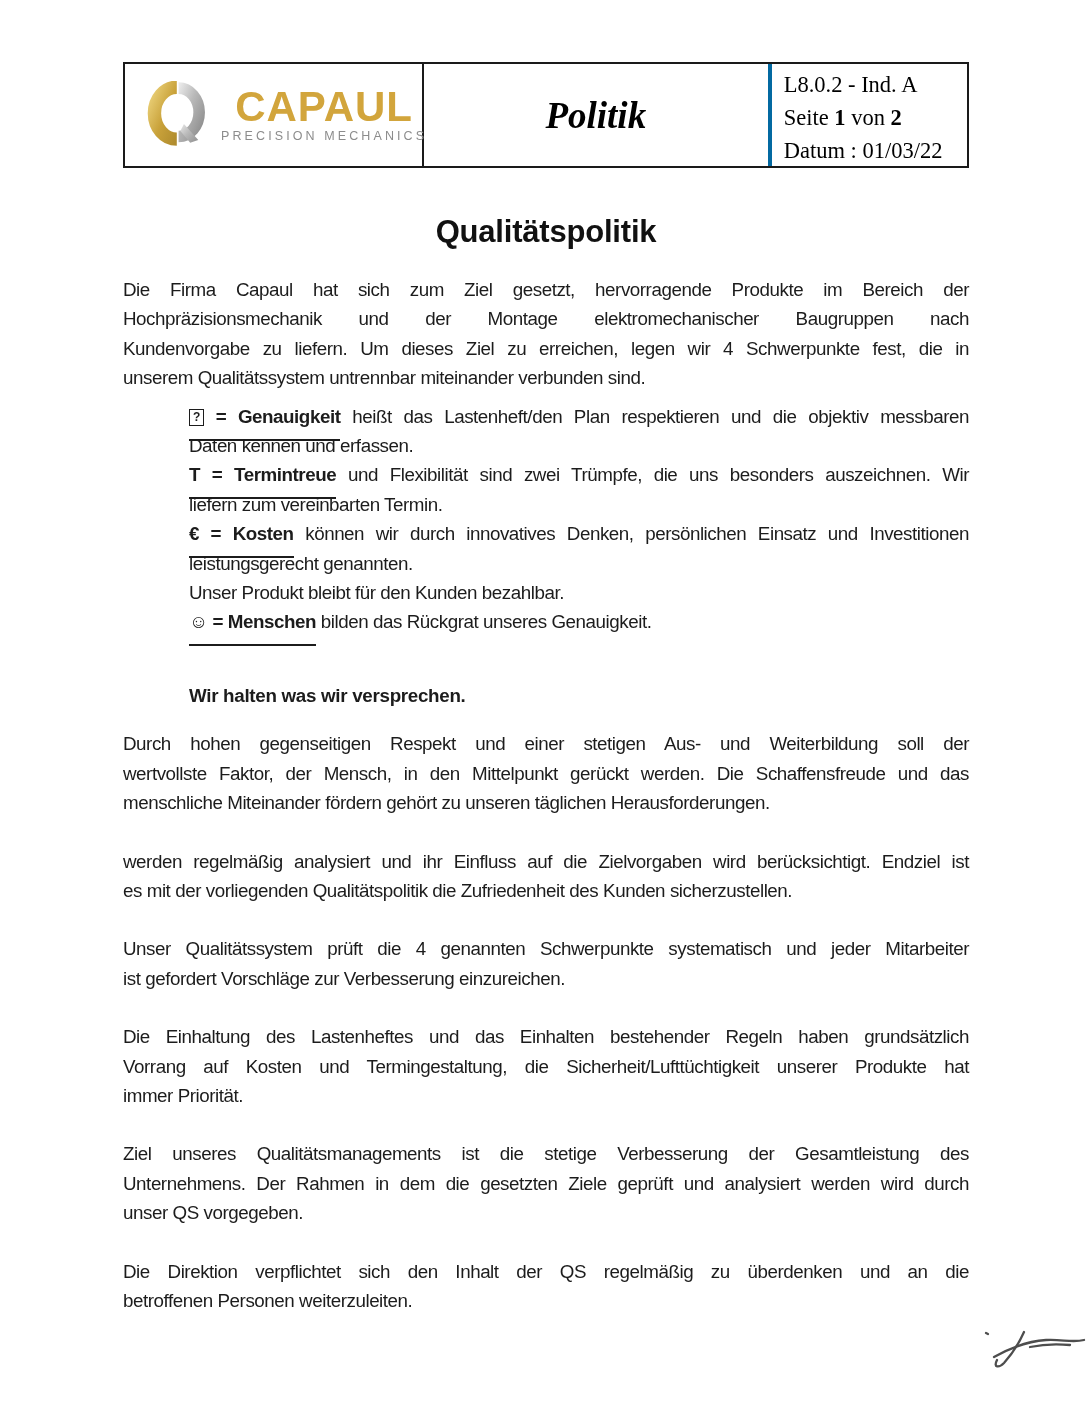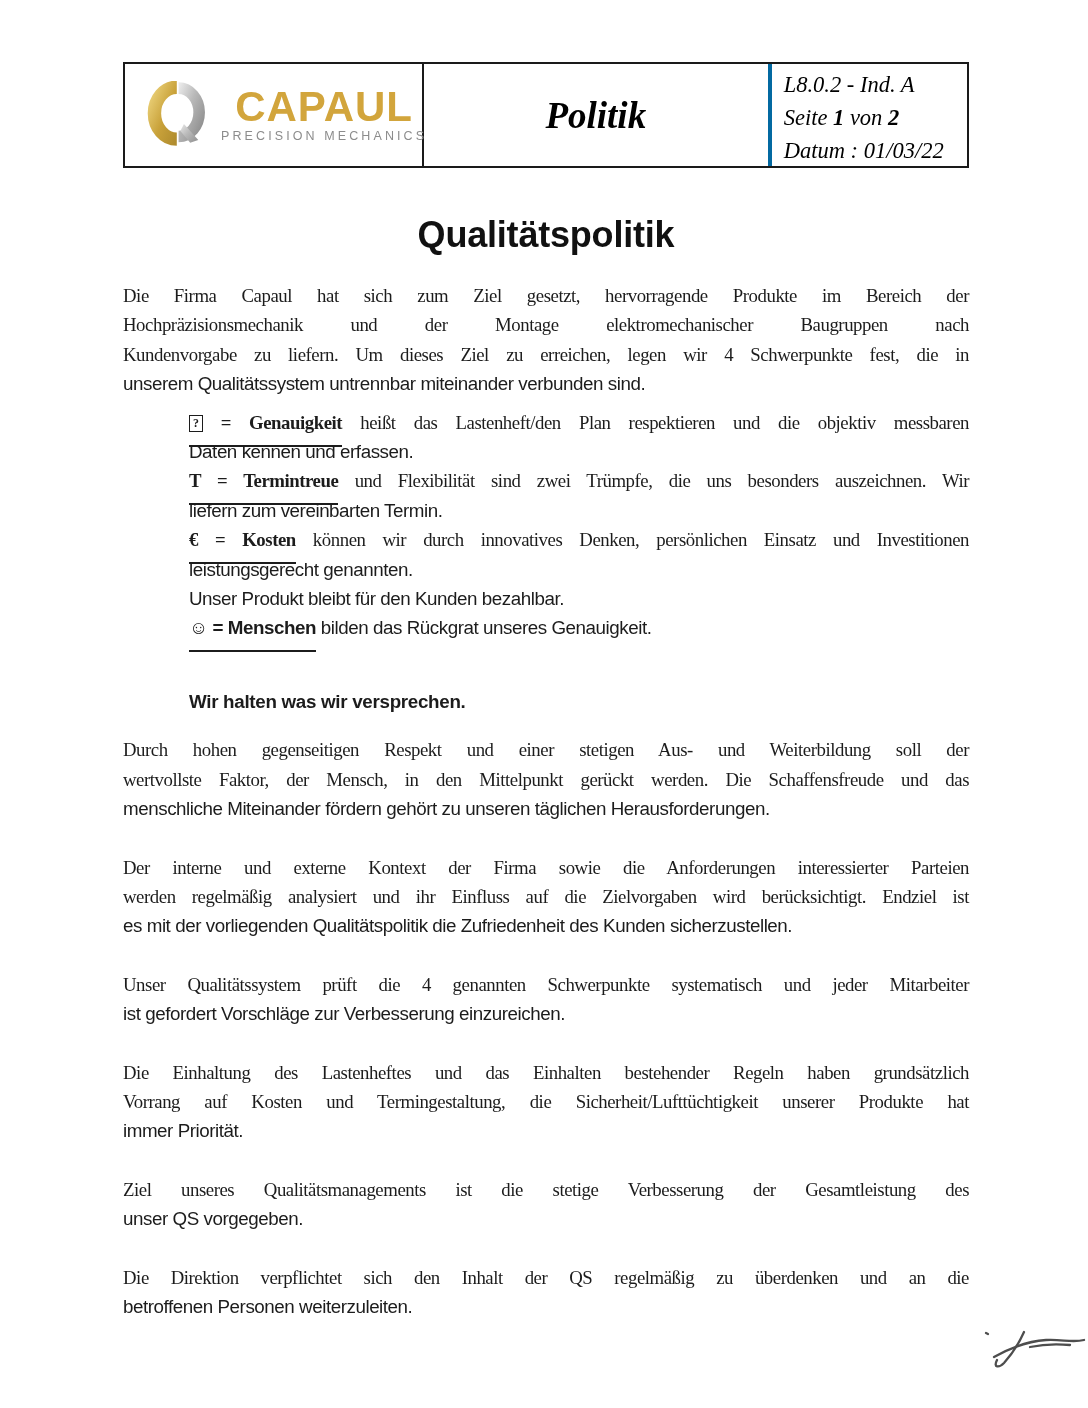--- a/index.html
+++ b/index.html
@@ -12,21 +12,21 @@
   .page { width:1088px; height:1408px; padding:62px 119px 0 123px; position:relative; }
 
   
   .hdr-table {
     width:100%; height:106px; border:2px solid #1a1a1a;
     display:flex; align-items:stretch;
   }
   .hdr-cell { display:flex; align-items:center; }
   .cell-logo { width:35.5%; border-right:2px solid #1a1a1a; padding-left:14px; gap:10px; }
   .cell-title { width:41.3%; border-right:4px solid #0369a1; justify-content:center; }
-  .cell-info { width:23.2%; padding:5px 16px 0 12px; align-items:flex-start; flex-direction:column; justify-content:center;font-style:italic; }
+  .cell-info { width:23.2%; padding:5px 16px 0 12px; align-items:flex-start; flex-direction:column; justify-content:center; }
 
   .ring-svg { width:72px; height:68px; flex:0 0 auto; }
   .brand-stack { display:flex; flex-direction:column;text-align:center; }
   .brand-name {
     font-size:42px; font-weight:700; color:#d2a53c;
     letter-spacing:1px; line-height:40px;
   }
   .brand-tagline {
     font-size:12.5px; color:#8c8c8c; letter-spacing:3.1px; margin-top:2px; white-space:nowrap;
   }
@@ -36,25 +36,25 @@
   }
   .info-line {
     font-family:"Liberation Serif", serif;
     font-size:22.5px; line-height:33px; color:#000; white-space:nowrap;
   }
   .info-line b { font-weight:700; }
 
   
   .doc-title {
     margin-top:46px; text-align:center;
-    font-size:36px; font-weight:700; color:#111; letter-spacing:-0.2px;
+    font-size:31px; font-weight:700; color:#111; letter-spacing:-0.2px;
   }
   .bodytext { font-size:18.8px; line-height:29.4px; letter-spacing:-0.45px; color:#1c1c1c; }
   .line { text-align:justify; }
-  .line.just { text-align-last:justify;font-family:Liberation Serif, serif; }
+  .line.just { text-align-last:justify; }
   .intro { margin-top:25px; }
   .kw-list { margin-top:9px; padding-left:66px; }
   .lead { font-weight:700; border-bottom:2px solid #1c1c1c; padding-bottom:12px; }
   .tofu {
     display:inline-block; border:1.5px solid #1c1c1c;
     font-size:12px; line-height:14px; padding:0 3px 1px 3px;
     font-weight:700; vertical-align:2px;
   }
   .smiley { font-weight:700; }
   .promise { margin-top:44px; padding-left:66px; font-weight:700; letter-spacing:-0.3px; }
@@ -132,35 +132,35 @@
   </div>
 
   <div class="bodytext promise">Wir halten was wir versprechen.</div>
 
   <div class="bodytext para first-after-promise">
       <div class="line just">Durch hohen gegenseitigen Respekt und einer stetigen Aus- und Weiterbildung soll der</div>
       <div class="line just">wertvollste Faktor, der Mensch, in den Mittelpunkt gerückt werden. Die Schaffensfreude und das</div>
       <div class="line">menschliche Miteinander fördern gehört zu unseren täglichen Herausforderungen.</div>
     </div>
   <div class="bodytext para">
-      <div class="line just">Der interne und externe Kontext der Firma sowie die Anforderungen interessierter Parteien</div>
       <div class="line just">werden regelmäßig analysiert und ihr Einfluss auf die Zielvorgaben wird berücksichtigt. Endziel ist</div>
       <div class="line">es mit der vorliegenden Qualitätspolitik die Zufriedenheit des Kunden sicherzustellen.</div>
     </div>
   <div class="bodytext para">
       <div class="line just">Unser Qualitätssystem prüft die 4 genannten Schwerpunkte systematisch und jeder Mitarbeiter</div>
       <div class="line">ist gefordert Vorschläge zur Verbesserung einzureichen.</div>
     </div>
   <div class="bodytext para">
       <div class="line just">Die Einhaltung des Lastenheftes und das Einhalten bestehender Regeln haben grundsätzlich</div>
       <div class="line just">Vorrang auf Kosten und Termingestaltung, die Sicherheit/Lufttüchtigkeit unserer Produkte hat</div>
       <div class="line">immer Priorität.</div>
     </div>
   <div class="bodytext para">
       <div class="line just">Ziel unseres Qualitätsmanagements ist die stetige Verbesserung der Gesamtleistung des</div>
+      <div class="line just">Unternehmens. Der Rahmen in dem die gesetzten Ziele geprüft und analysiert werden wird durch</div>
       <div class="line">unser QS vorgegeben.</div>
     </div>
   <div class="bodytext para">
       <div class="line just">Die Direktion verpflichtet sich den Inhalt der QS regelmäßig zu überdenken und an die</div>
       <div class="line">betroffenen Personen weiterzuleiten.</div>
     </div>
 
   <div class="sig-wrap">
     <svg class="sig-svg" viewBox="0 0 120 56">
       <g fill="none" stroke="#4d4d4d" stroke-width="2.3" stroke-linecap="round">

